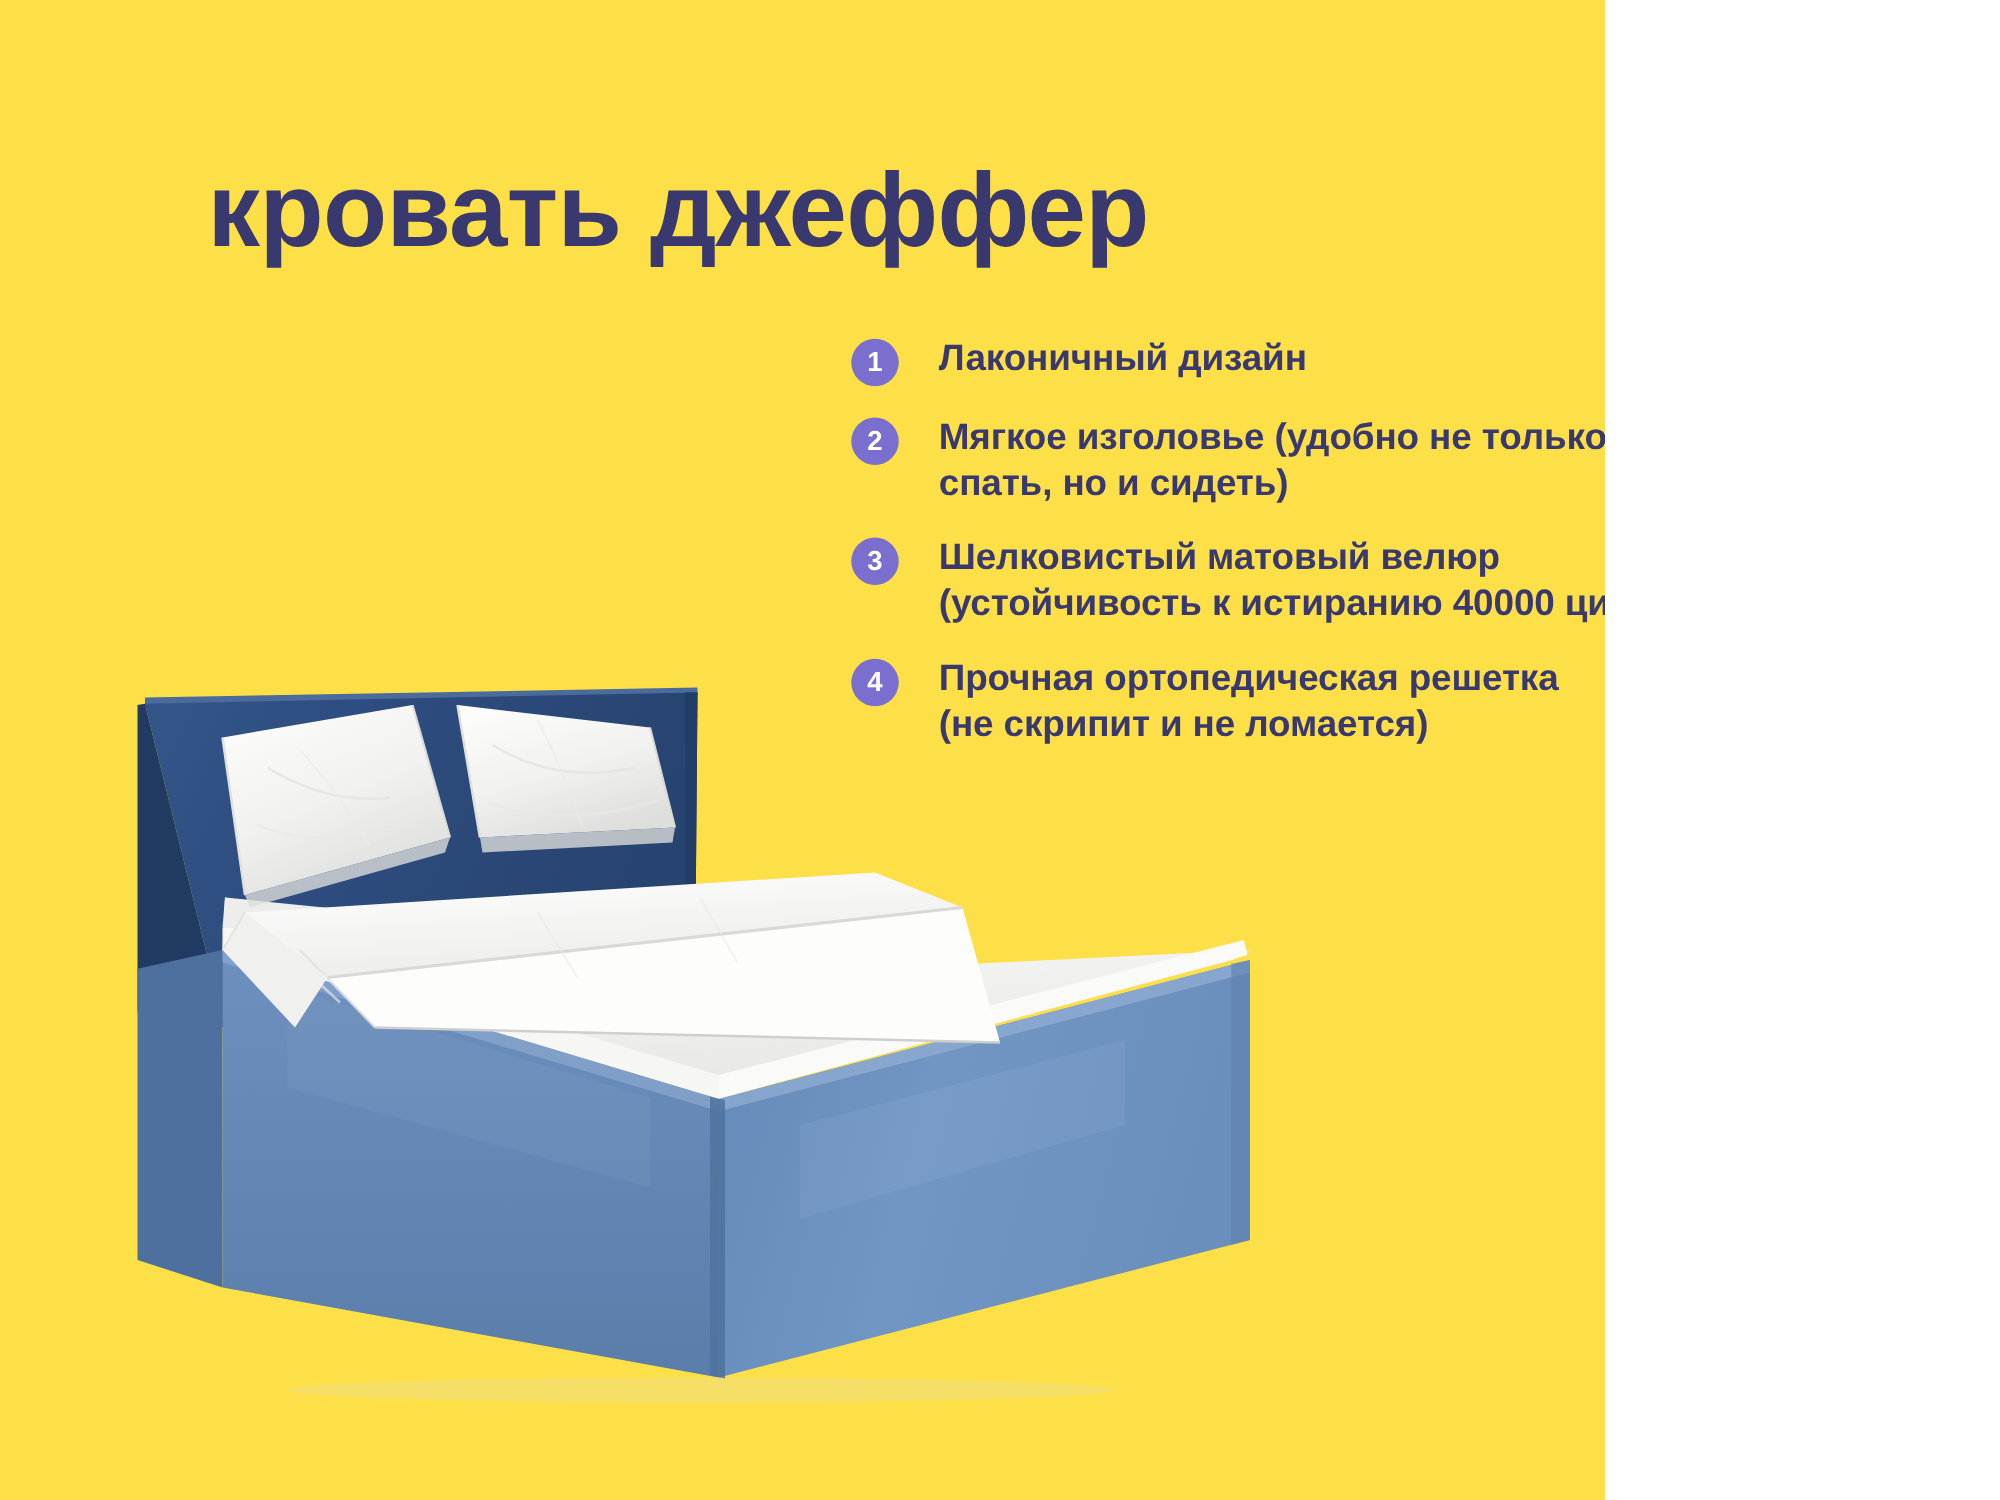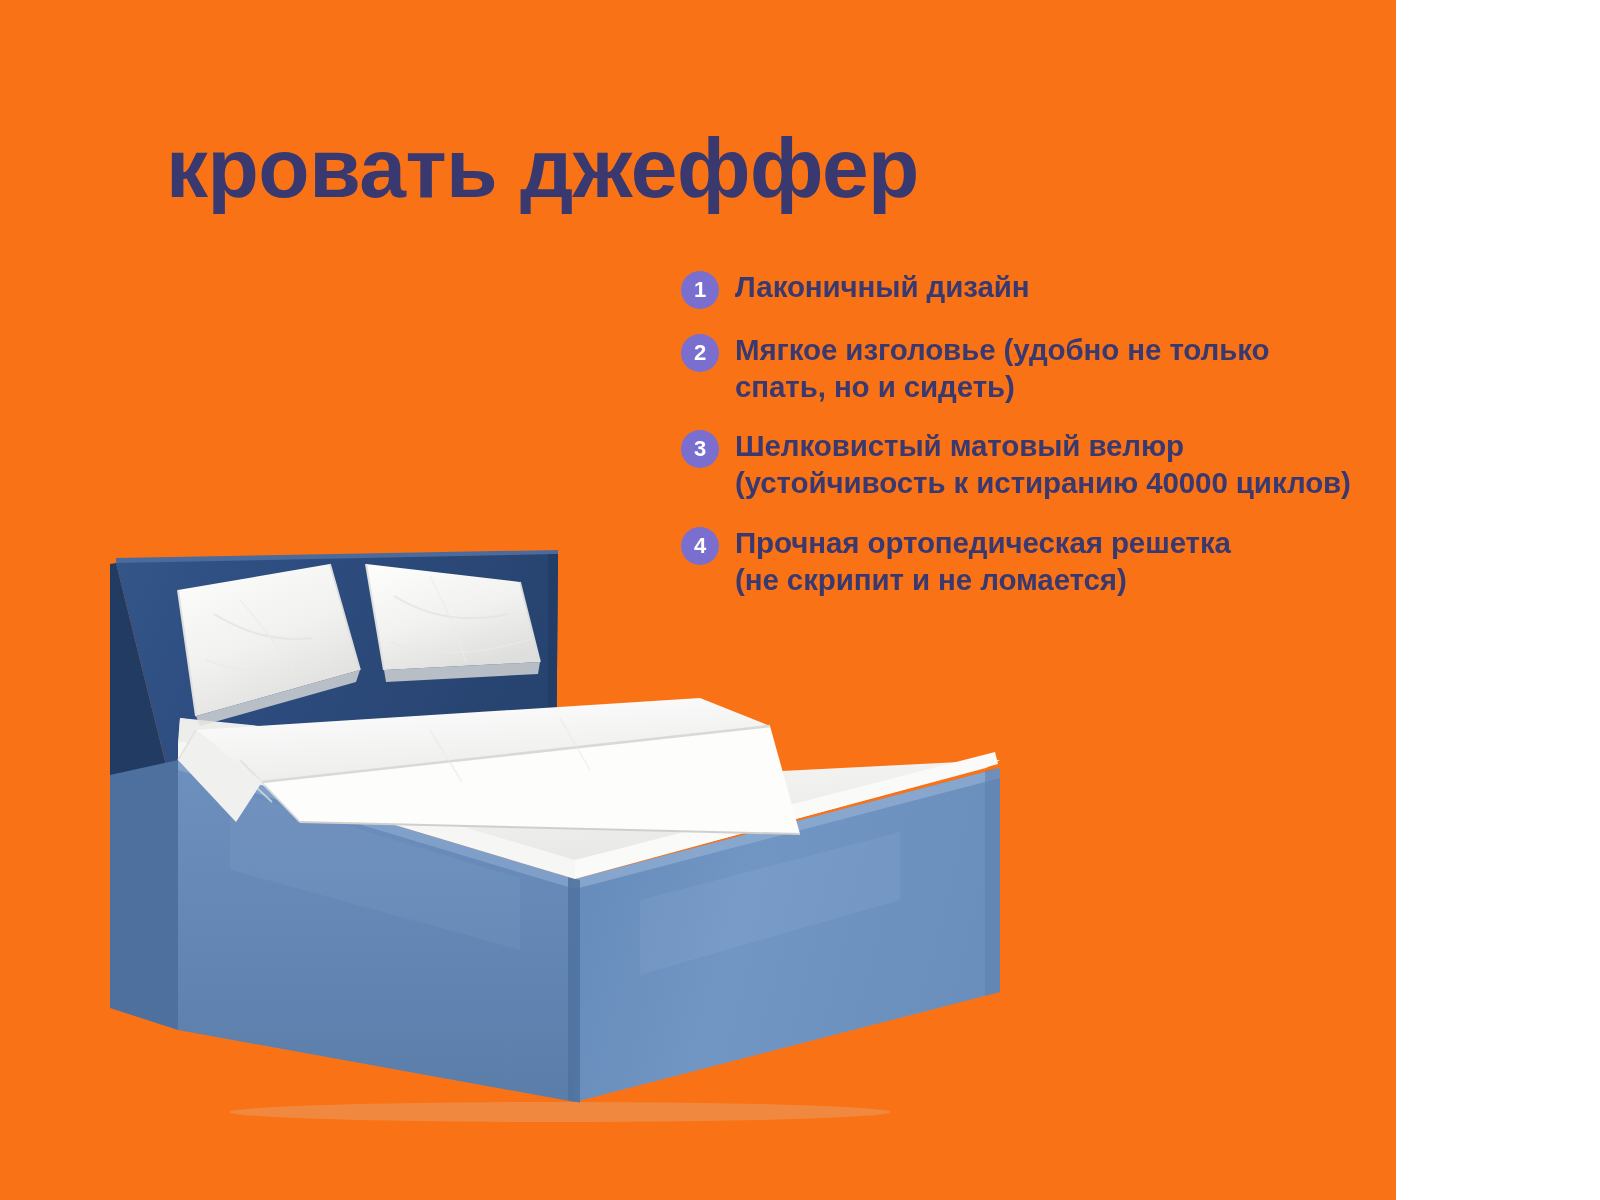--- a/index.html
+++ b/index.html
@@ -5,23 +5,23 @@
   html, body {
     margin: 0;
     padding: 0;
     background: #ffffff;
   }
   body {
     font-family: "Liberation Sans", sans-serif;
   }
   .canvas {
     position: relative;
-    width: 1396px;
+    width: 1284px;
     height: 1200px;
-    background: #f97316;
+    background: #fde047;
     overflow: hidden;
   }
 
   
   .page-title {
     position: absolute;
     left: 166px;
     top: 126px;
     font-size: 84px;
     font-weight: 700;
@@ -52,21 +52,21 @@
     color: #ffffff;
     font-size: 22px;
     font-weight: 600;
     display: flex;
     align-items: center;
     justify-content: center;
     margin-top: 3px;
     box-sizing: border-box;
   }
   .feature-text {
-    margin-left: 16px;
+    margin-left: 32px;
     font-size: 29.5px;
     font-weight: 600;
     line-height: 1.26;
     color: #393970;
     letter-spacing: -0.1px;
     white-space: pre-line;
   }
 
   
   .bed-figure {

